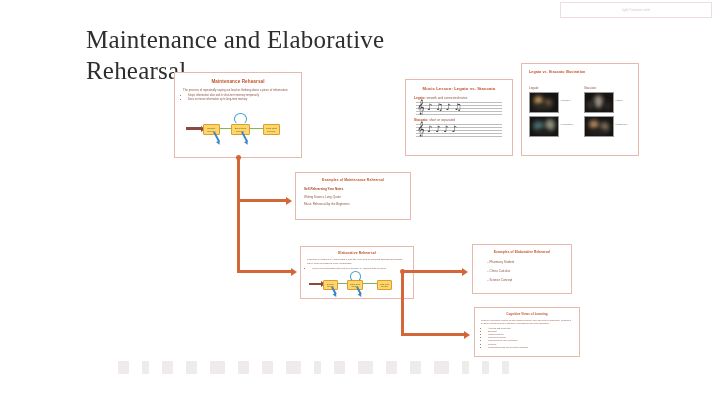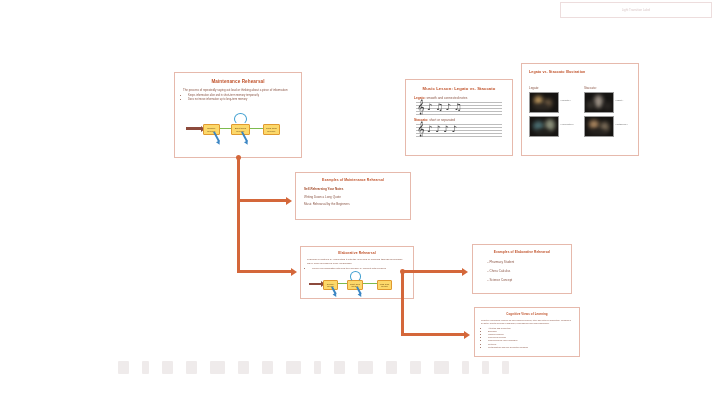--- a/index.html
+++ b/index.html
@@ -132,20 +132,22 @@
     position:absolute;right:8px;top:2px;width:150px;height:14px;
     border:1px solid #dcbdbd;opacity:.5;
   }
   .ghost-top-t{font-size:3px;color:#b08a8a;text-align:center;line-height:14px;}
 </style>
 </head>
 <body>
 
 <div class="canvas">
 
+  <div class="deck-title">Maintenance and Elaborative
+Rehearsal</div>
 
   <div class="card" id="card-maintenance">
     <div class="card-title">Maintenance Rehearsal</div>
     <div class="desc">The process of repeatedly saying out loud or thinking about a piece of information:</div>
     <ul>
       <li>Keeps information alive and in short-term memory temporarily</li>
       <li>Does not move information up to long-term memory</li>
     </ul>
     <div class="flow">
       <div class="in-arrow"></div>

